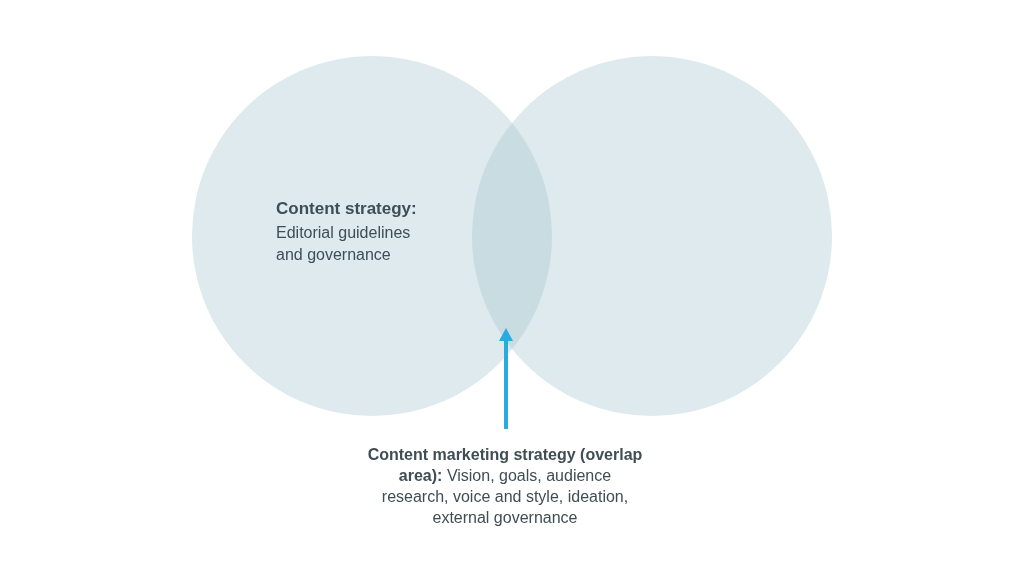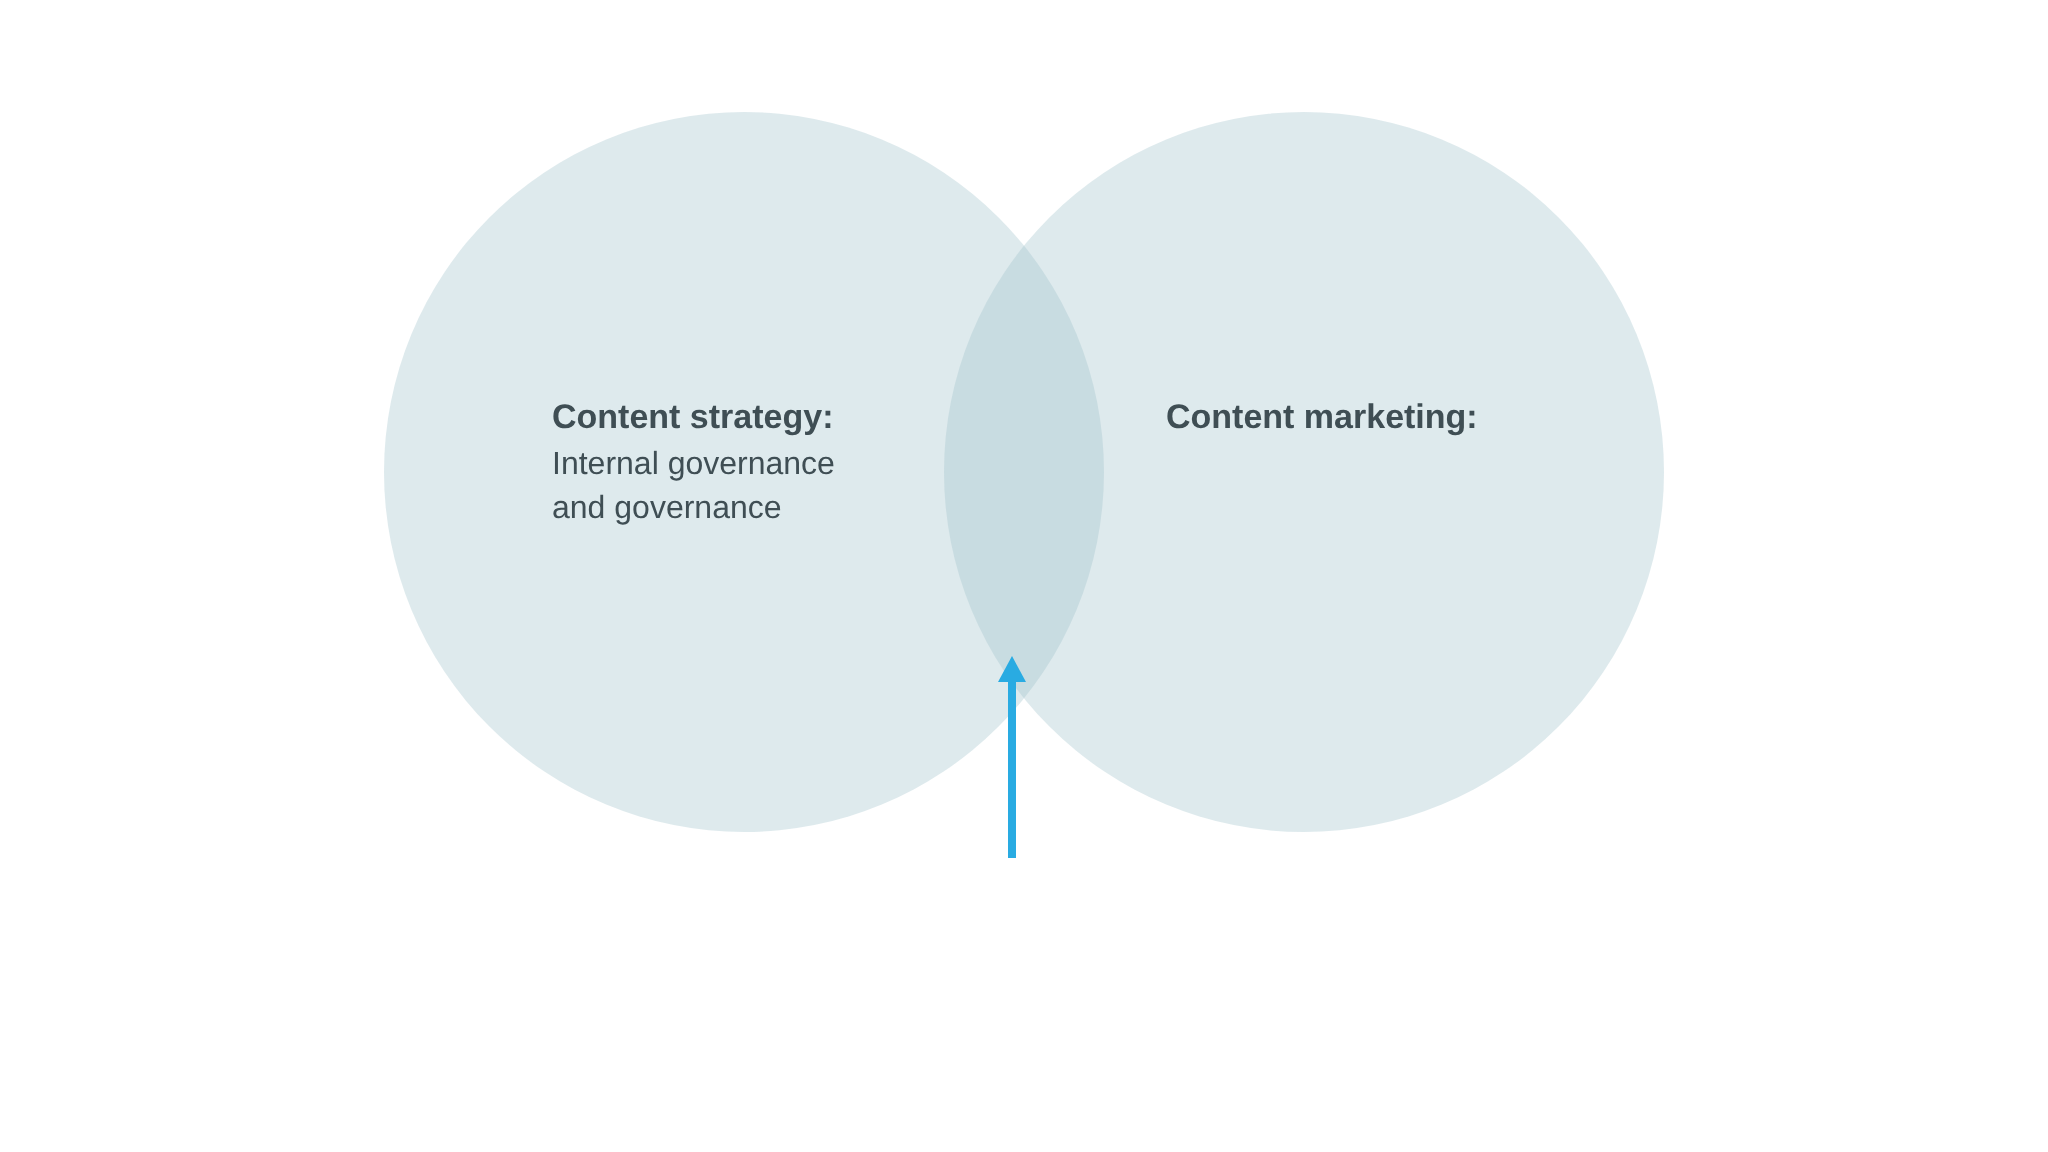--- a/index.html
+++ b/index.html
@@ -79,25 +79,28 @@
 <body>
 
 <div class="stage">
 
   <div class="circle left"></div>
 
   <div class="circle right"></div>
 
   <div class="label left-label">
     <p class="label-title">Content strategy:</p>
-    <p class="label-desc">Internal governance
+    <p class="label-desc">Editorial guidelines
 and governance</p>
   </div>
 
   <div class="label right-label">
-    <p class="label-title">Content marketing:</p>
   </div>
 
   <div class="arrow-stem"></div>
   <div class="arrow-head"></div>
 
+  <div class="caption">
+    <b>Content marketing strategy (overlap area):</b>
+    <span>Vision, goals, audience research, voice and style, ideation, external governance</span>
+  </div>
 
 </div>
 
 </body></html>

